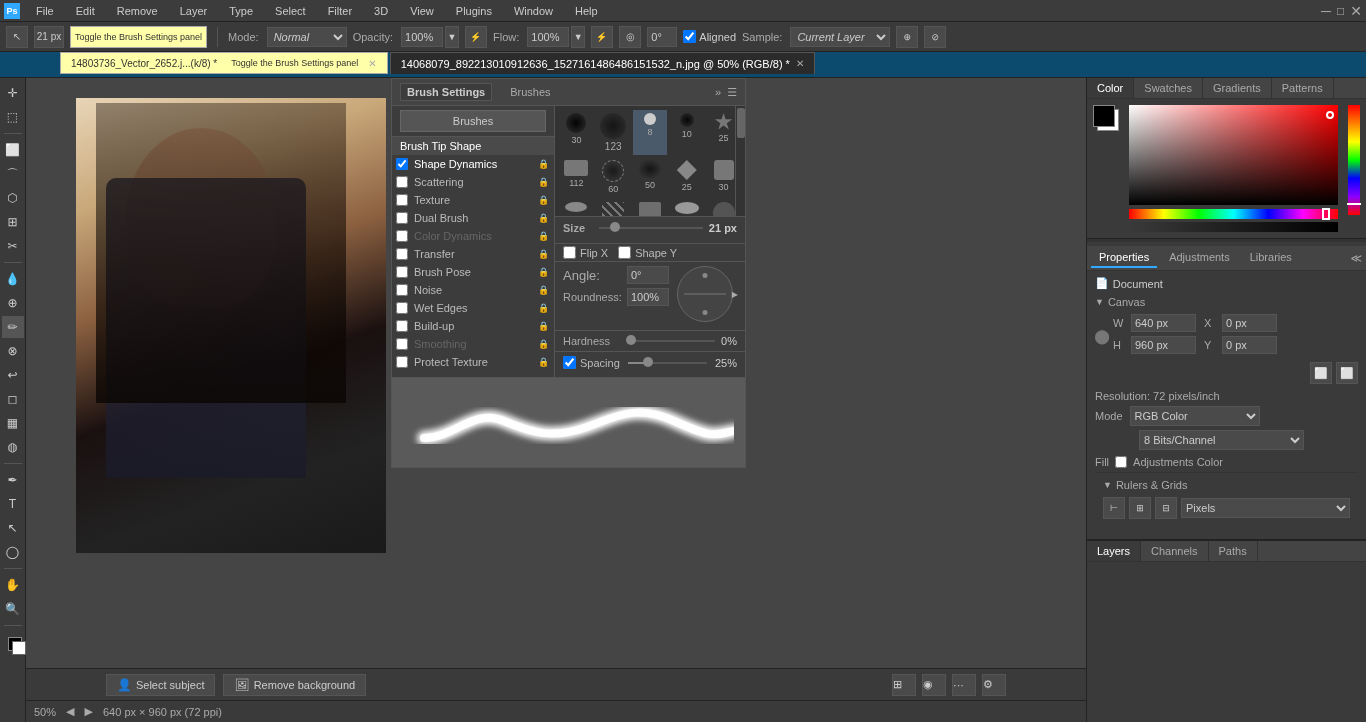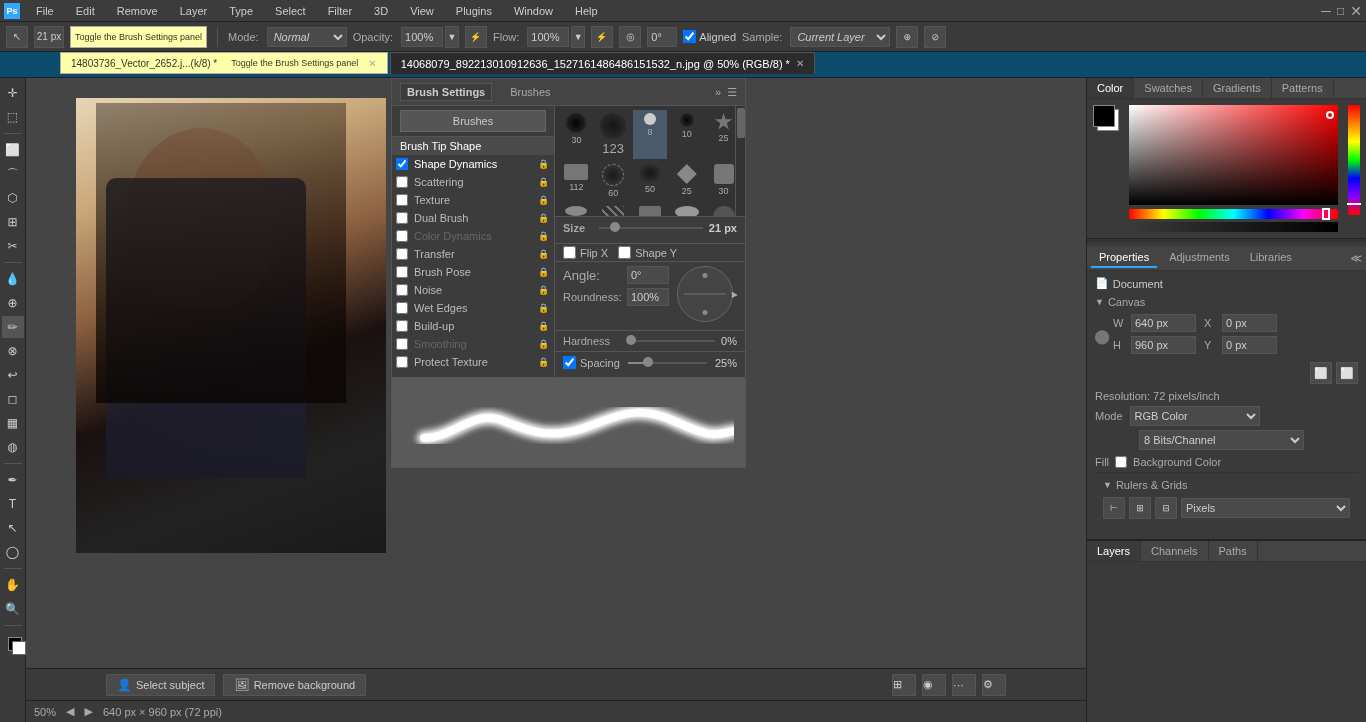--- a/index.html
+++ b/index.html
@@ -298,21 +298,21 @@
 
           <div style="position:relative; height:110px; overflow:hidden;">
             <div style="display:grid; grid-template-columns:repeat(5,1fr); gap:2px; padding:4px; background:#333;">
 
               <div style="display:flex; flex-direction:column; align-items:center; padding:3px; cursor:pointer;">
                 <div style="width:20px; height:20px; border-radius:50%; background:radial-gradient(circle, rgba(0,0,0,0.95) 0%, rgba(0,0,0,0.05) 100%); margin-bottom:2px;"></div>
                 <span style="color:#aaa; font-size:9px;">30</span>
               </div>
               <div style="display:flex; flex-direction:column; align-items:center; padding:3px; cursor:pointer;">
                 <div style="width:26px; height:26px; border-radius:50%; background:radial-gradient(circle, rgba(0,0,0,0.6) 0%, rgba(0,0,0,0.02) 100%); margin-bottom:2px;"></div>
-                <span style="color:#aaa; font-size:13px;">123</span>
+                <span style="color:#aaa; font-size:10px;">123</span>
               </div>
               <div style="display:flex; flex-direction:column; align-items:center; padding:3px; cursor:pointer; background:#4a5a6a;">
                 <div style="width:12px; height:12px; border-radius:50%; background:#ccc; margin-bottom:2px;"></div>
                 <span style="color:#aaa; font-size:9px;">8</span>
               </div>
               <div style="display:flex; flex-direction:column; align-items:center; padding:3px; cursor:pointer;">
                 <div style="width:14px; height:14px; border-radius:50%; background:radial-gradient(circle, rgba(0,0,0,0.9) 0%, rgba(0,0,0,0.0) 100%); margin-bottom:2px;"></div>
                 <span style="color:#aaa; font-size:9px;">10</span>
               </div>
               <div style="display:flex; flex-direction:column; align-items:center; padding:3px; cursor:pointer;">
@@ -577,21 +577,21 @@
 
           <div style="margin-bottom:6px;">
             <select style="height:20px; background:#4a4a4a; border:1px solid #555; color:#ccc; font-size:11px; width:165px; margin-left:44px;">
               <option>8 Bits/Channel</option>
             </select>
           </div>
 
           <div style="display:flex; align-items:center; gap:6px; margin-bottom:4px;">
             <span style="color:#aaa; font-size:11px;">Fill</span>
             <input type="checkbox" style="width: 12px; height: 12px;">
-            <span style="color:#aaa; font-size:11px;">Background Color</span>
+            <span style="color:#aaa; font-size:11px;">Adjustments Color</span>
           </div>
         </div>
 
         <div id="rulers-section" style="border-top:1px solid #333; padding-top:6px; margin-top:4px;">
           <div class="section-header" style="display:flex; align-items:center; gap:4px; margin-bottom:6px; cursor:pointer;">
             <span style="font-size:9px;">▼</span>
             <span style="color:#aaa; font-size:11px;">Rulers &amp; Grids</span>
           </div>
           <div style="display:flex; gap:4px; align-items:center; margin-bottom:4px;">
             <div style="width:22px; height:22px; background:#4a4a4a; border:1px solid #555; display:flex; align-items:center; justify-content:center; color:#ccc; font-size:9px; cursor:pointer;">⊢</div>

